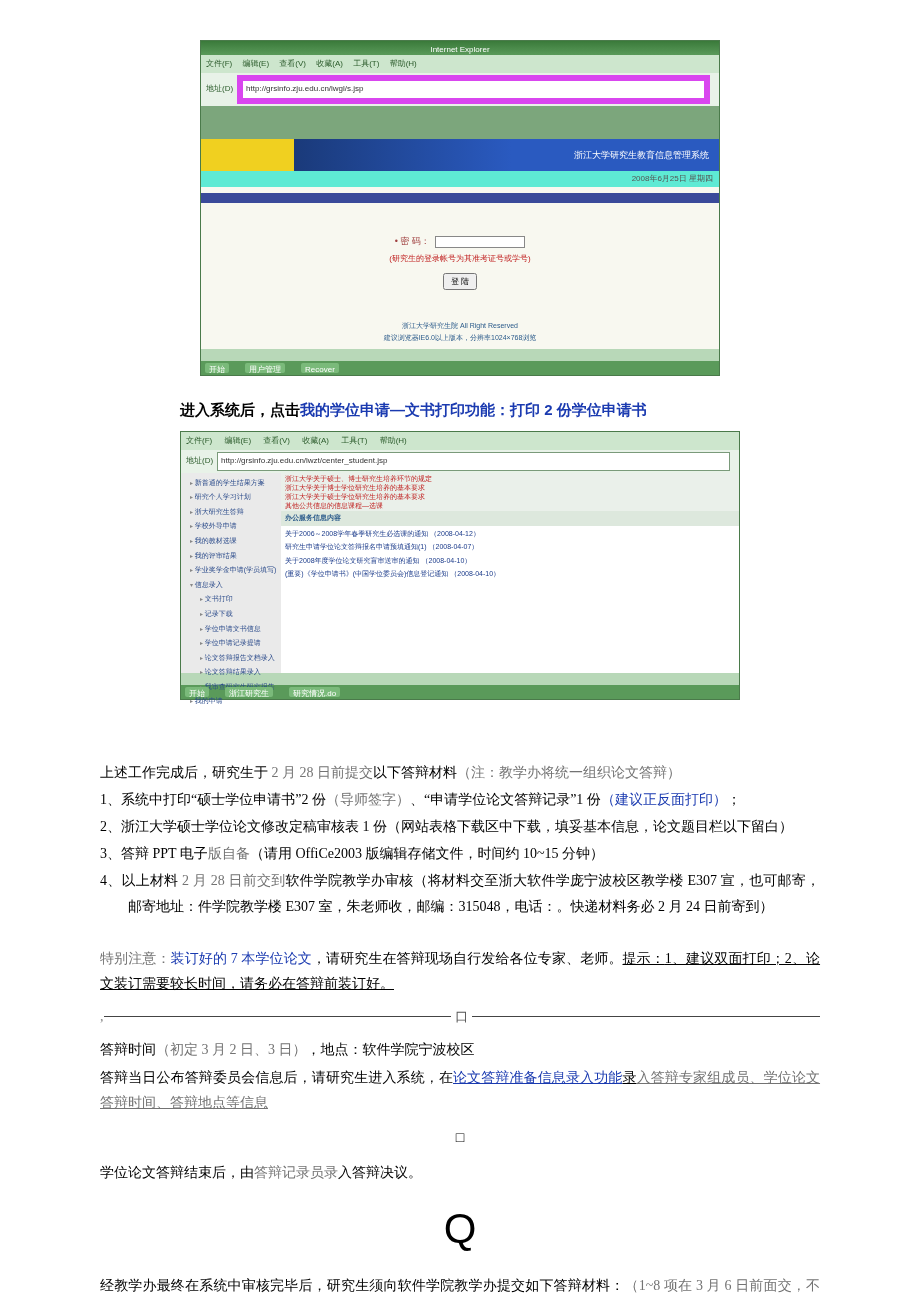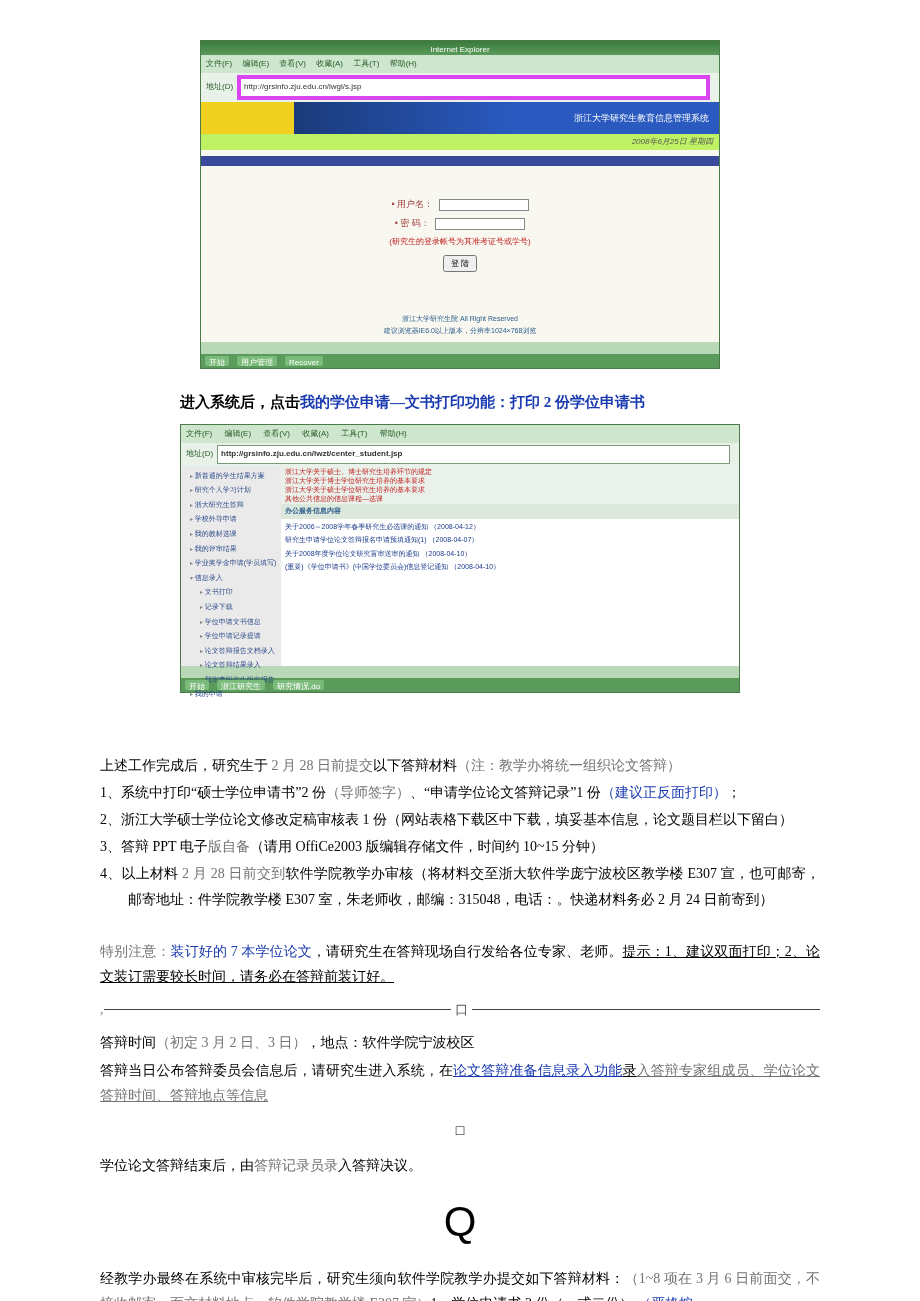--- a/index.html
+++ b/index.html
@@ -41,95 +41,95 @@
     .sshot1 .addrbar {
       background: #e8f2e8;
       padding: 2px 5px;
       display: flex;
       align-items: center;
       font-size: 8px;
       color: #2a5a2a;
     }
     .sshot1 .addrbar .url {
       background: #fff;
-      border: 4px solid #d946ef;
+      border: 6px solid #d946ef;
       flex: 1;
       margin: 0 4px;
       padding: 1px 3px;
       color: #333;
     }
     .sshot1 .content {
       background: #f8f8f0;
-      height: 240px;
+      height: 210px;
       position: relative;
       padding: 0;
+      margin-top: 33px;
     }
     .sshot1 .banner {
       height: 32px;
       background: linear-gradient(90deg, #f0d020 0%, #f0d020 18%, #1a3a7a 18%, #2a5ac0 60%, #2a5ac0 100%);
       display: flex;
       justify-content: flex-end;
       align-items: center;
       padding-right: 10px;
       color: #fff;
       font-size: 9px;
     }
     .sshot1 .datebar {
       text-align: right;
       font-size: 8px;
       color: #555;
       padding: 1px 6px;
-      background: #bef264;
-      font-style: italic;
+      background: #5eead4;
     }
     .sshot1 .bluebar { height: 10px; background: #3a4a9a; margin-top: 6px; }
     .sshot1 .loginbox { text-align: center; margin-top: 30px; font-size: 9px; color: #333; }
     .sshot1 .loginbox .row { margin: 3px 0; }
     .sshot1 .loginbox .lbl { color: #a04040; margin-right: 3px; }
     .sshot1 .loginbox input {
       border: 1px solid #888; width: 90px; height: 12px; font-size: 8px;
     }
     .sshot1 .loginbox .hint { color: #c02020; font-size: 8px; margin-top:2px;}
     .sshot1 .loginbtn { margin-top: 6px; }
     .sshot1 .loginbtn button { font-size: 8px; padding: 1px 6px; }
     .sshot1 .footertxt {
       text-align: center; color: #2a5a8a; font-size: 7px; position: absolute; bottom: 4px; left: 0; right: 0;
     }
     .sshot1 .statusbar, .sshot2 .statusbar {
       background: #b8d8b8; padding: 2px 4px; font-size: 8px; height: 12px; color: #3a6a3a;
     }
     .sshot1 .taskbar, .sshot2 .taskbar {
       background: #5a9a5a; padding: 2px 4px; font-size: 8px; height: 14px; color: #fff;
-      display: flex; gap: 8px;
+      display: flex; gap: 16px;
     }
     .sshot1 .taskbar span, .sshot2 .taskbar span {
       background: #7aba7a; padding: 0 4px; border-radius: 2px;
     }
     
     .instr-line {
       width: 560px;
       margin: 14px auto 8px;
       font-size: 15px;
       font-weight: bold;
       color: #000;
-      font-family: Liberation Serif, serif;
+      font-family: Liberation Sans, sans-serif;
     }
     .instr-line .blue { color: #1a3ab0; }
     
     .sshot2 {
       width: 560px;
       border: 1px solid #4a7a4a;
       background: #7ca67c;
       font-family: Tahoma, Arial, sans-serif;
       font-size: 8px;
     }
     .sshot2 .menubar { background: #cde6cd; color: #2a5a2a; padding: 2px 5px; }
     .sshot2 .menubar span { margin-right: 10px; }
     .sshot2 .addrbar { background: #e8f2e8; padding: 2px 5px; display: flex; align-items: center; color: #2a5a2a; }
-    .sshot2 .addrbar .url { background: #fff; border: 1px solid #7a9a7a; flex: 1; margin: 0 4px; padding: 1px 3px; color: #333; font-weight: bold; }
+    .sshot2 .addrbar .url { background: #fff; border: 1px solid #7a9a7a; flex: 1; margin: 0 4px; padding: 1px 3px; color: #333; }
     .sshot2 .bodyarea { background: #fff; display: flex; height: 200px; }
     .sshot2 .sidebar { width: 100px; background: #eaeaea; padding: 3px; font-size: 7px; color: #2a4a8a; }
     .sshot2 .sidebar .item { padding: 1px 0 1px 6px; white-space: nowrap; overflow: hidden; }
     .sshot2 .sidebar .item::before { content: "▸ "; color: #888; font-size: 6px;}
     .sshot2 .sidebar .item.open::before { content: "▾ "; }
     .sshot2 .sidebar .sub { padding-left: 10px; }
     .sshot2 .topred { background: #eaf0ea; padding: 1px 4px; color: #c02020; font-size: 7px; line-height: 1.3; }
     .sshot2 .section-hdr { background: #dde8dd; color: #2a5a8a; font-size: 7px; font-weight: bold; padding: 1px 4px; }
     .sshot2 .notices { font-size: 7px; color: #1a3a8a; padding: 2px 4px; }
     .sshot2 .notices .n { margin-bottom: 1px; }
@@ -176,24 +176,20 @@
       <span>地址(D)</span>
       <span class="url">http://grsinfo.zju.edu.cn/lwgl/s.jsp</span>
     </div>
     <div class="content">
       <div class="banner">
         <span>浙江大学研究生教育信息管理系统</span>
       </div>
       <div class="datebar">2008年6月25日 星期四</div>
       <div class="bluebar"></div>
       <div class="loginbox">
-        <div class="row">
-          <span class="lbl">• 用户名：</span>
-          <input type="text" style="">
-        </div>
         <div class="row">
           <span class="lbl">• 密 码：</span>
           <input type="password" style="">
         </div>
         <div class="hint">(研究生的登录帐号为其准考证号或学号)</div>
         <div class="loginbtn">
           <button>登 陆</button>
         </div>
       </div>
       <div class="footertxt">

